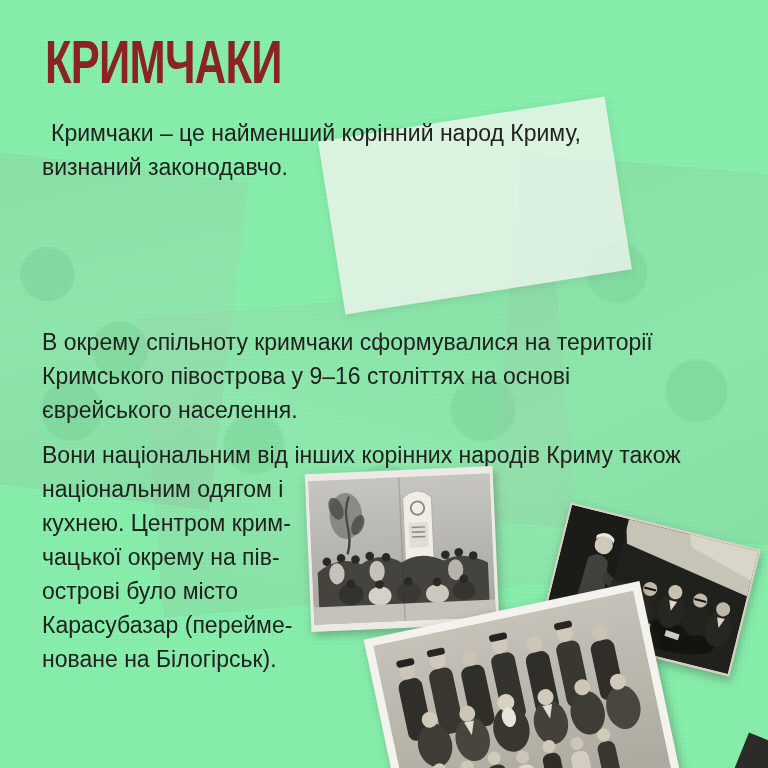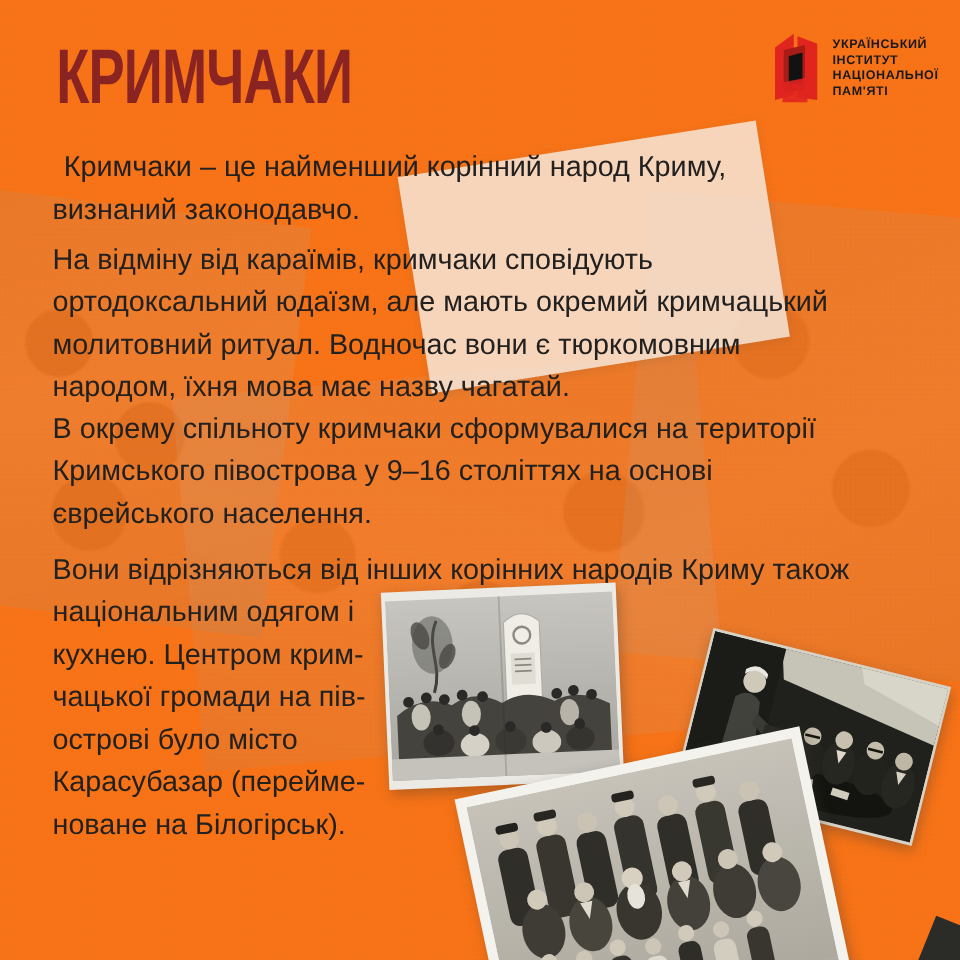--- a/index.html
+++ b/index.html
@@ -4,21 +4,21 @@
 <style>
   html,body{margin:0;padding:0;}
   body{
     font-family:"Liberation Sans", sans-serif;
     background:#d9d7d3;
   }
   .page{
     position:relative;
     width:768px;height:768px;
     margin:0 auto;
-    background:#f97316;
+    background:#86efac;
     overflow:hidden;
   }
   
   .page::after{
     content:"";
     position:absolute;inset:0;
     background:
       repeating-linear-gradient(0deg, rgba(120,115,105,.045) 0 1px, transparent 1px 4px),
       repeating-linear-gradient(90deg, rgba(120,115,105,.035) 0 1px, transparent 1px 4px);
     pointer-events:none;
@@ -129,49 +129,30 @@
 
 <div class="page">
 
   <div class="ghost ghost-left"></div>
   <div class="ghost ghost-center"></div>
   <div class="ghost ghost-right"></div>
   <div class="ghost ghost-sheet"></div>
 
   <div class="title">КРИМЧАКИ</div>
 
-  <div class="logo">
-    <svg class="logo-icon" viewBox="0 0 34 56">
-      <polygon points="0,12 15,1 15,50 0,54" fill="#e0251f"></polygon>
-      <polygon points="18,3 34,9 34,54 18,52" fill="#e0251f"></polygon>
-      <polygon points="7,14 24,10 24,46 7,48" fill="#a81c18"></polygon>
-      <polygon points="11,19 22,16 22,40 11,42" fill="#121212"></polygon>
-      <polygon points="6,40 26,36 26,56 6,56" fill="#e0251f" opacity=".9"></polygon>
-    </svg>
-    <div class="logo-text">
-      <div>УКРАЇНСЬКИЙ</div>
-      <div>ІНСТИТУТ</div>
-      <div>НАЦІОНАЛЬНОЇ</div>
-      <div>ПАМ'ЯТІ</div>
-    </div>
-  </div>
 
   <div class="para para-1">Кримчаки – це найменший корінний народ Криму,
 визнаний законодавчо.</div>
-  <div class="para para-2">На відміну від караїмів, кримчаки сповідують
-ортодоксальний юдаїзм, але мають окремий кримчацький
-молитовний ритуал. Водночас вони є тюркомовним
-народом, їхня мова має назву чагатай.</div>
   <div class="para para-3">В окрему спільноту кримчаки сформувалися на території
 Кримського півострова у 9–16 століттях на основі
 єврейського населення.</div>
-  <div class="para para-4a">Вони відрізняються від інших корінних народів Криму також</div>
+  <div class="para para-4a">Вони національним від інших корінних народів Криму також</div>
   <div class="para para-4b">національним одягом і
 кухнею. Центром крим-
-чацької громади на пів-
+чацької окрему на пів-
 острові було місто
 Карасубазар (перейме-
 новане на Білогірськ).</div>
 
   <div class="photo photo-monument">
     <svg viewBox="0 0 190 150" width="182" height="152">
       <defs>
         <linearGradient id="sky" x1="0" y1="0" x2="0" y2="1">
           <stop offset="0" stop-color="#c6c5c0"></stop>
             <stop offset="1" stop-color="#a6a5a0"></stop>

